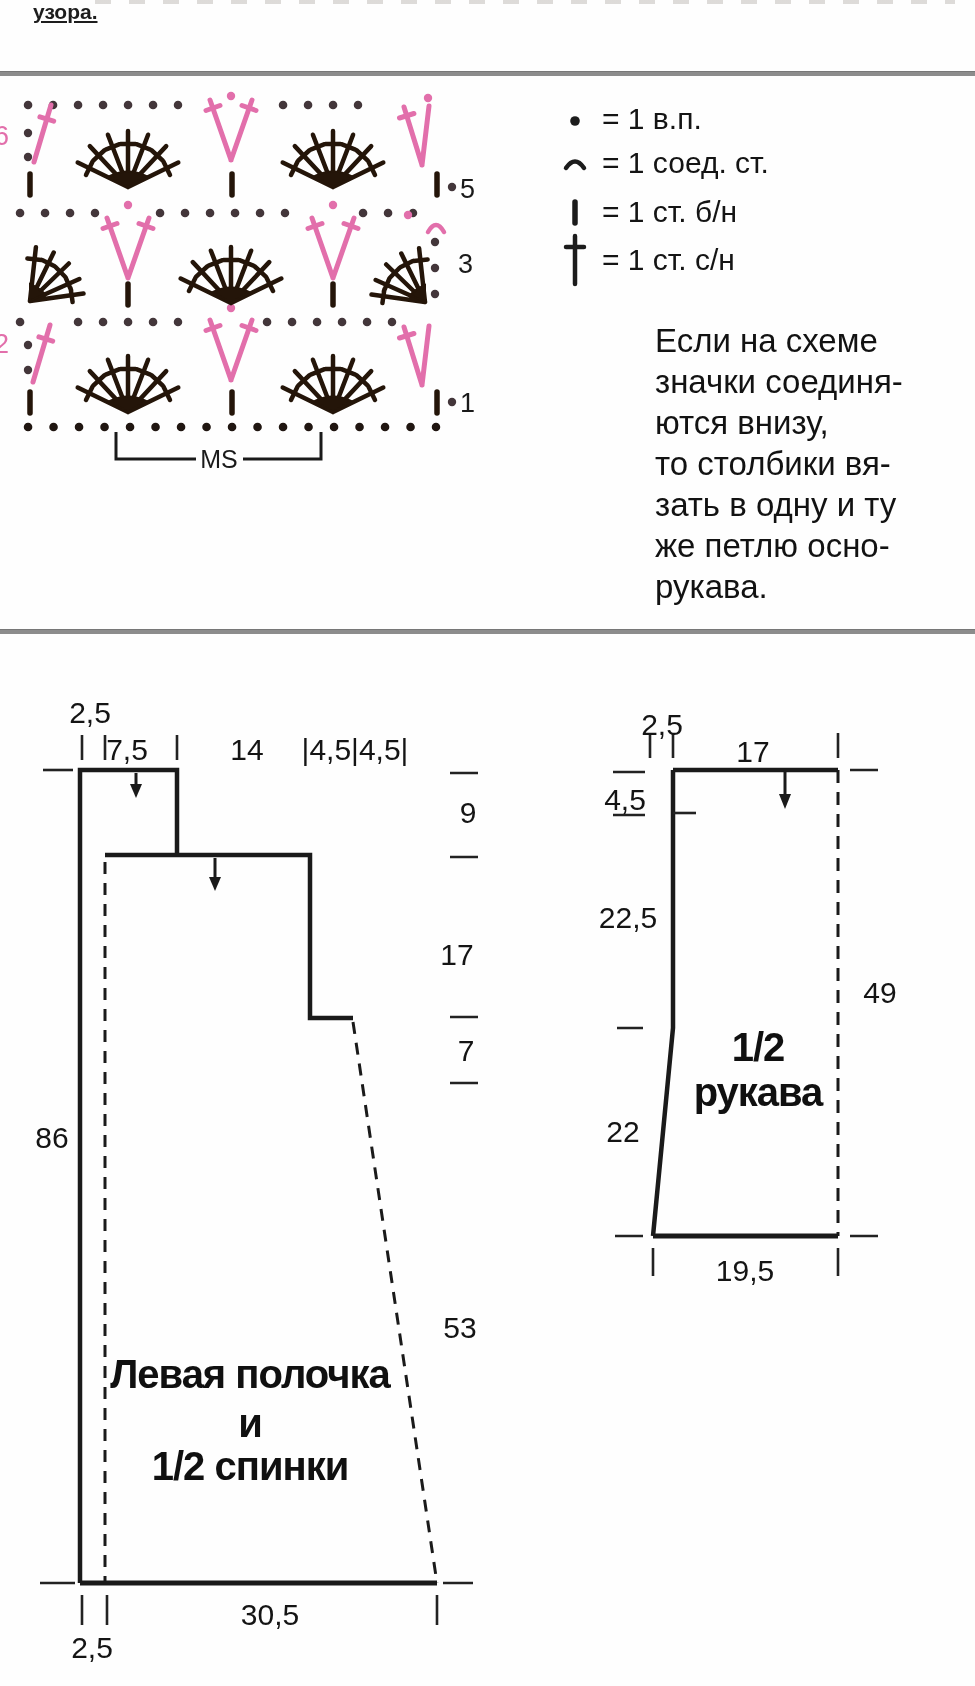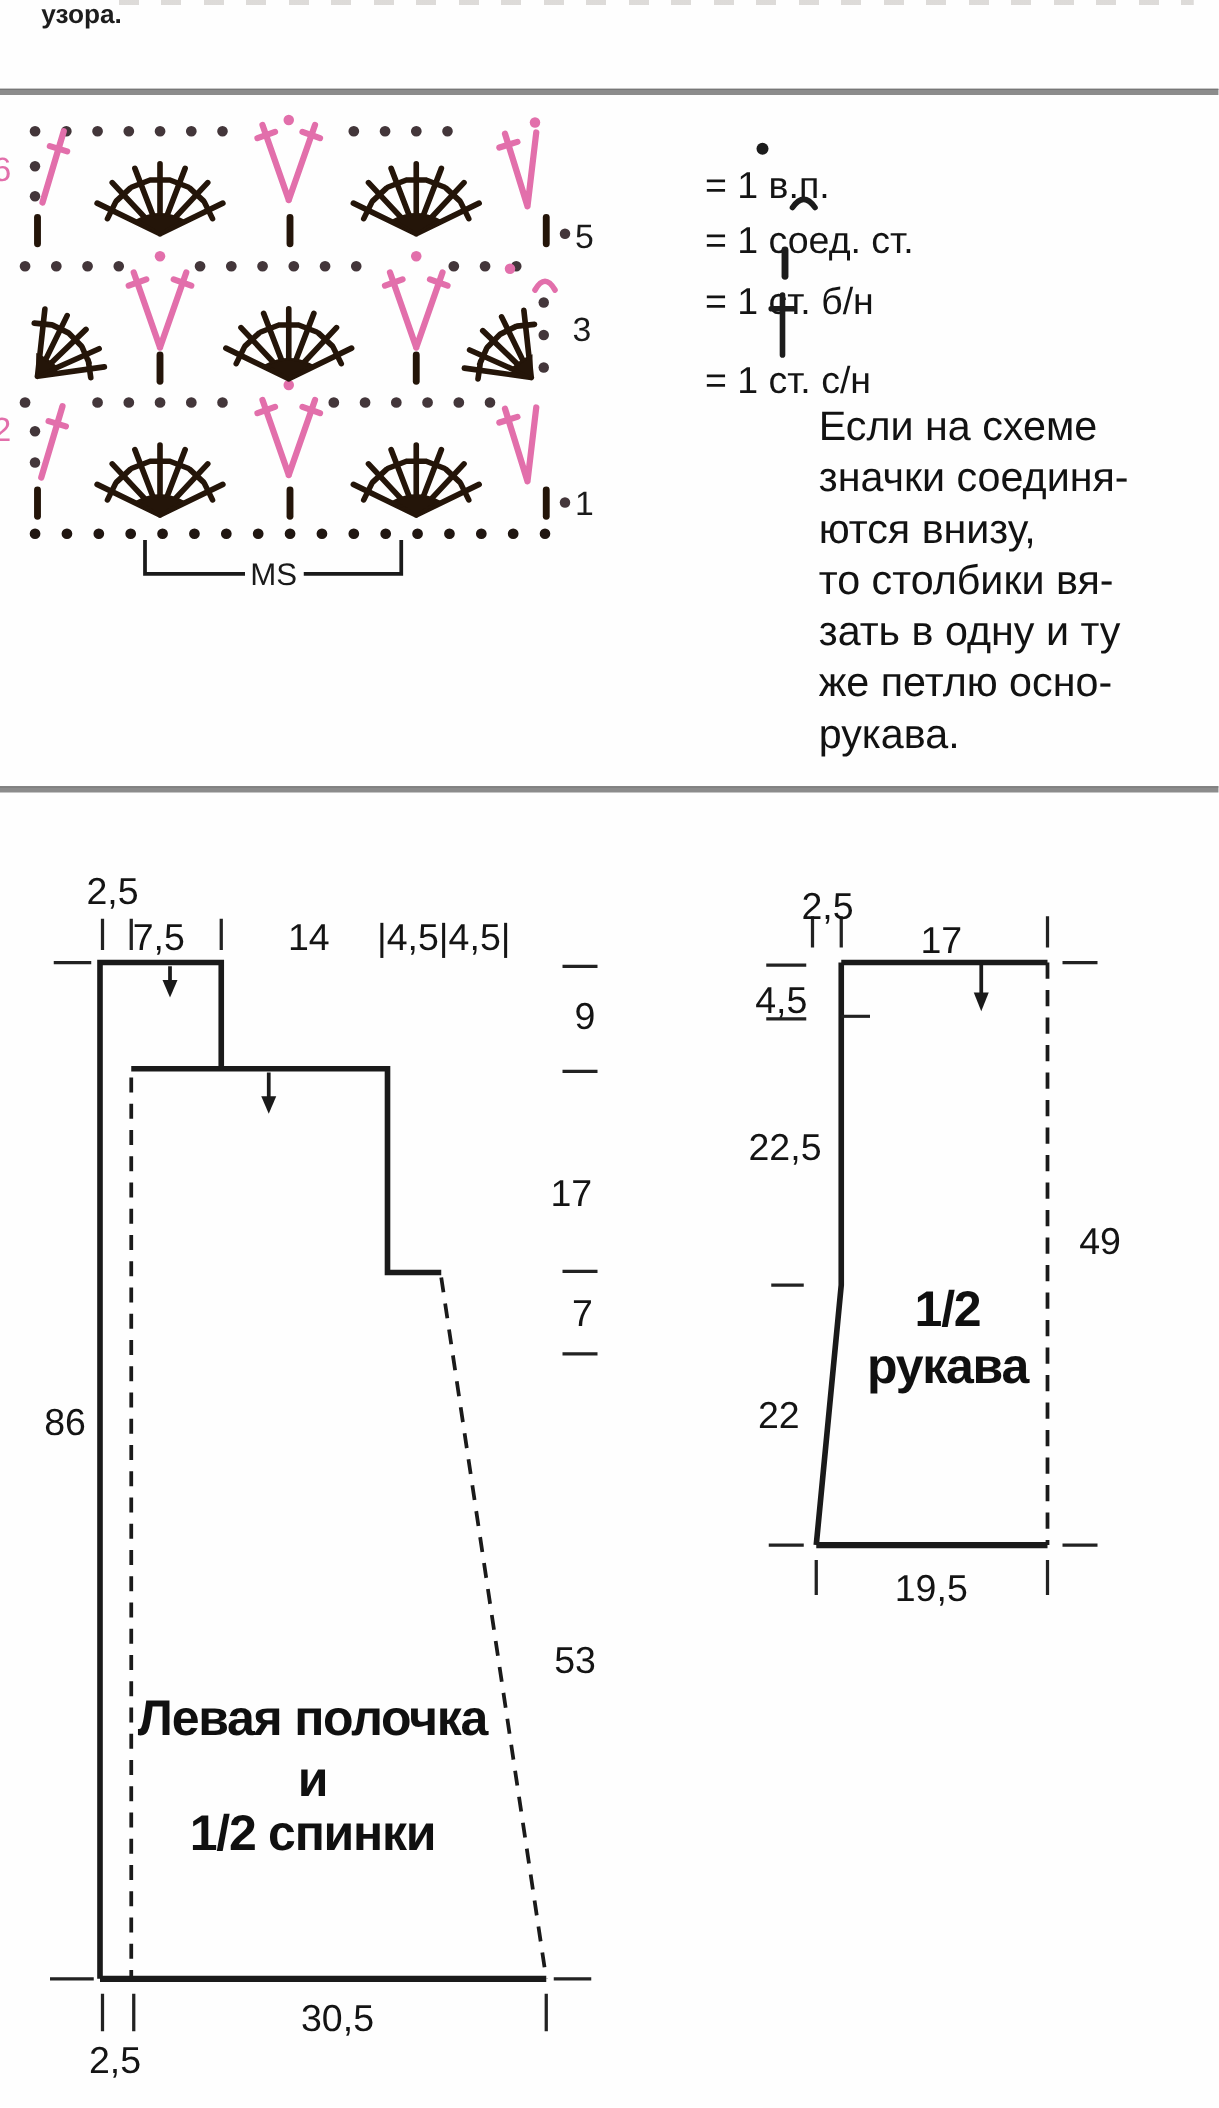--- a/index.html
+++ b/index.html
@@ -1,27 +1,27 @@
 <!DOCTYPE html>
 <html><head>
 <meta charset="utf-8">
 <style>
   html,body{margin:0;padding:0;background:#fff;}
   .page{position:relative;width:975px;height:1686px;background:#fefefe;overflow:hidden;
         font-family:"Liberation Sans",sans-serif;color:#161616;}
   .remnant{position:absolute;left:95px;top:0;width:860px;height:4px;opacity:.45;
         background:repeating-linear-gradient(90deg,#b5b0ab 0 16px,transparent 16px 34px);}
-  .fragment{position:absolute;left:33px;top:0;font-size:21px;font-weight:bold;color:#1d1d1d;}
+  .fragment{position:absolute;left:33px;top:0;font-size:21px;font-weight:bold;color:#1d1d1d;text-decoration:underline;}
   .divider{position:absolute;left:0;width:975px;height:4px;background:#8c8c8c;border-top:1px solid #777;}
   .d1{top:71px;} .d2{top:629px;}
   .chart-svg{position:absolute;left:0;top:85px;}
   .left-svg{position:absolute;left:20px;top:640px;}
   .right-svg{position:absolute;left:540px;top:640px;}
   .legend{position:absolute;left:556px;top:96px;width:400px;}
-  .legend-row{position:absolute;left:0;display:flex;align-items:center;flex-direction:column;}
+  .legend-row{position:absolute;left:0;display:flex;align-items:center;}
   .lr1{top:6px;} .lr2{top:50px;} .lr3{top:99px;justify-content:center;} .lr4{top:136px;}
   .legend-icon{width:38px;display:flex;justify-content:center;align-items:center;}
   .legend-text{font-size:30px;color:#141414;margin-left:8px;white-space:nowrap;}
   .note{position:absolute;left:612px;top:320px;width:340px;font-size:33px;line-height:41px;color:#121212;margin-left:43px;}
   
   text{font-family:"Liberation Sans",sans-serif;}
   .num{font-size:30px;fill:#141414;text-anchor:middle;}
   .rowlab{font-size:27px;fill:#1a1a1a;}
   .pinktxt{fill:#e26fab;}
   .mslab{font-size:25px;fill:#1a1a1a;text-anchor:middle;}

